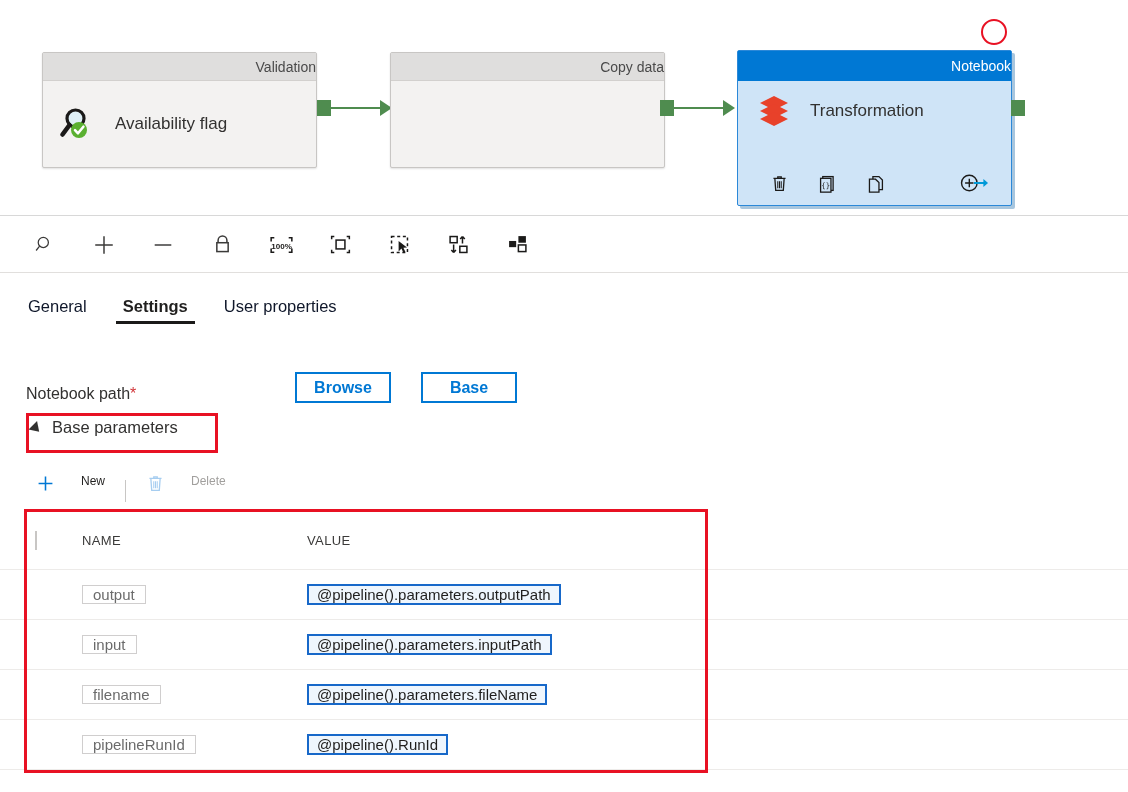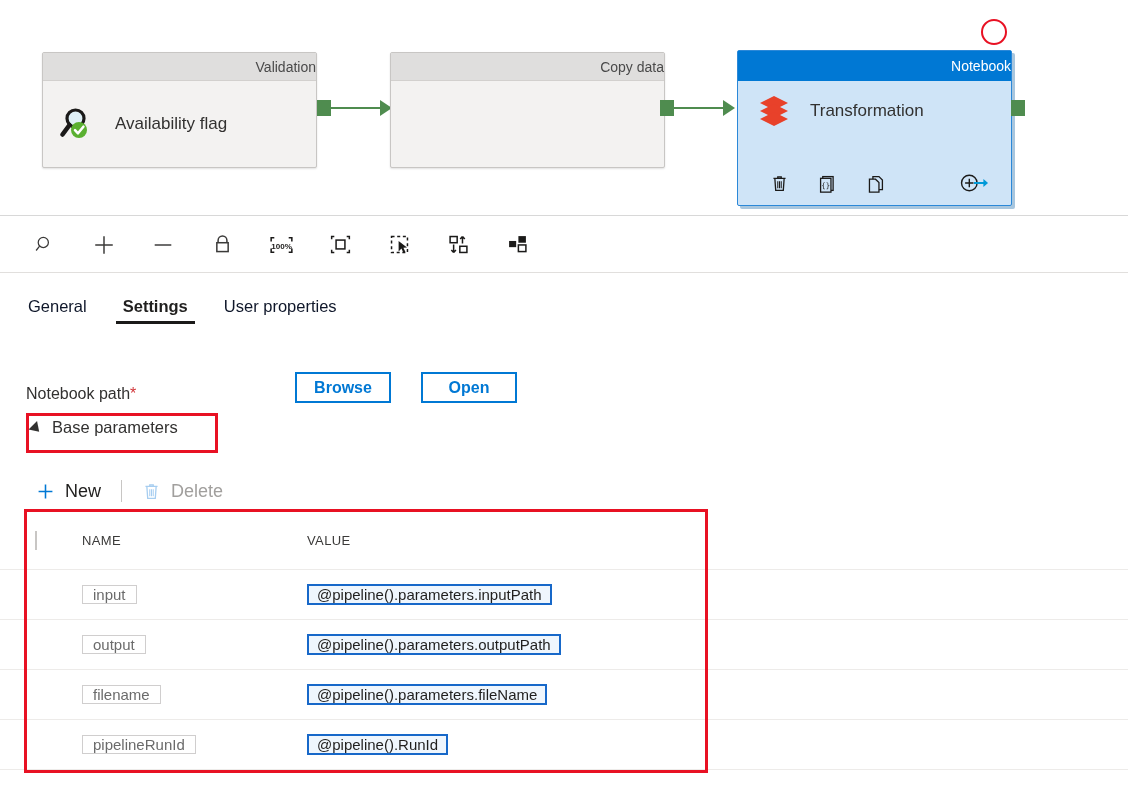--- a/index.html
+++ b/index.html
@@ -221,23 +221,23 @@
   }
 
   #cmd-bar {
     position: absolute;
     left: 28px; top: 138px;
     display: flex;
     align-items: center;
     height: 34px;
   }
   .cmd {
-    display: flex; align-items: center;
-    gap: 10px;
-    font-size: 18px;
+    display: flex; 
+    gap: 26px;
+    font-size: 12px;
     cursor: pointer;
     padding: 0 8px;
     height: 34px;
   }
   #cmd-new { color: #201f1e; }
   #cmd-delete { color: #a19f9d; cursor: default; }
   .cmd-sep {
     width: 1px; height: 22px;
     background: #c8c6c4;
     margin: 0 12px;
@@ -459,21 +459,21 @@
   <div class="tab">User properties</div>
 </div>
 
 <div id="form-area">
 
   <div id="row-notebook-path">
     <span class="field-label">
       <span>Notebook path</span><span class="req-star">*</span>
     </span>
     <span class="out-btn" id="browse-button">Browse</span>
-    <span class="out-btn" id="open-button">Open</span>
+    <span class="out-btn" id="open-button">Base</span>
   </div>
 
   <div id="base-params-header">
     <span class="tri-down"></span>
     <span>Base parameters</span>
   </div>
 
   <div id="cmd-bar">
     <span class="cmd" id="cmd-new">
       <svg viewBox="0 0 22 22" width="19" height="19">
@@ -496,34 +496,34 @@
       <span class="col-check">
         <span class="hdr-checkbox"></span>
       </span>
       <span class="col-name hdr-cell">NAME</span>
       <span class="col-value hdr-cell">VALUE</span>
     </div>
 
     <div class="tbl-row">
       <span class="col-check"></span>
       <span class="col-name">
-        <span class="name-input">input</span>
+        <span class="name-input">output</span>
       </span>
       <span class="col-value">
-        <span class="value-input">@pipeline().parameters.inputPath</span>
+        <span class="value-input">@pipeline().parameters.outputPath</span>
       </span>
     </div>
 
     <div class="tbl-row">
       <span class="col-check"></span>
       <span class="col-name">
-        <span class="name-input">output</span>
+        <span class="name-input">input</span>
       </span>
       <span class="col-value">
-        <span class="value-input">@pipeline().parameters.outputPath</span>
+        <span class="value-input">@pipeline().parameters.inputPath</span>
       </span>
     </div>
 
     <div class="tbl-row">
       <span class="col-check"></span>
       <span class="col-name">
         <span class="name-input">filename</span>
       </span>
       <span class="col-value">
         <span class="value-input">@pipeline().parameters.fileName</span>

